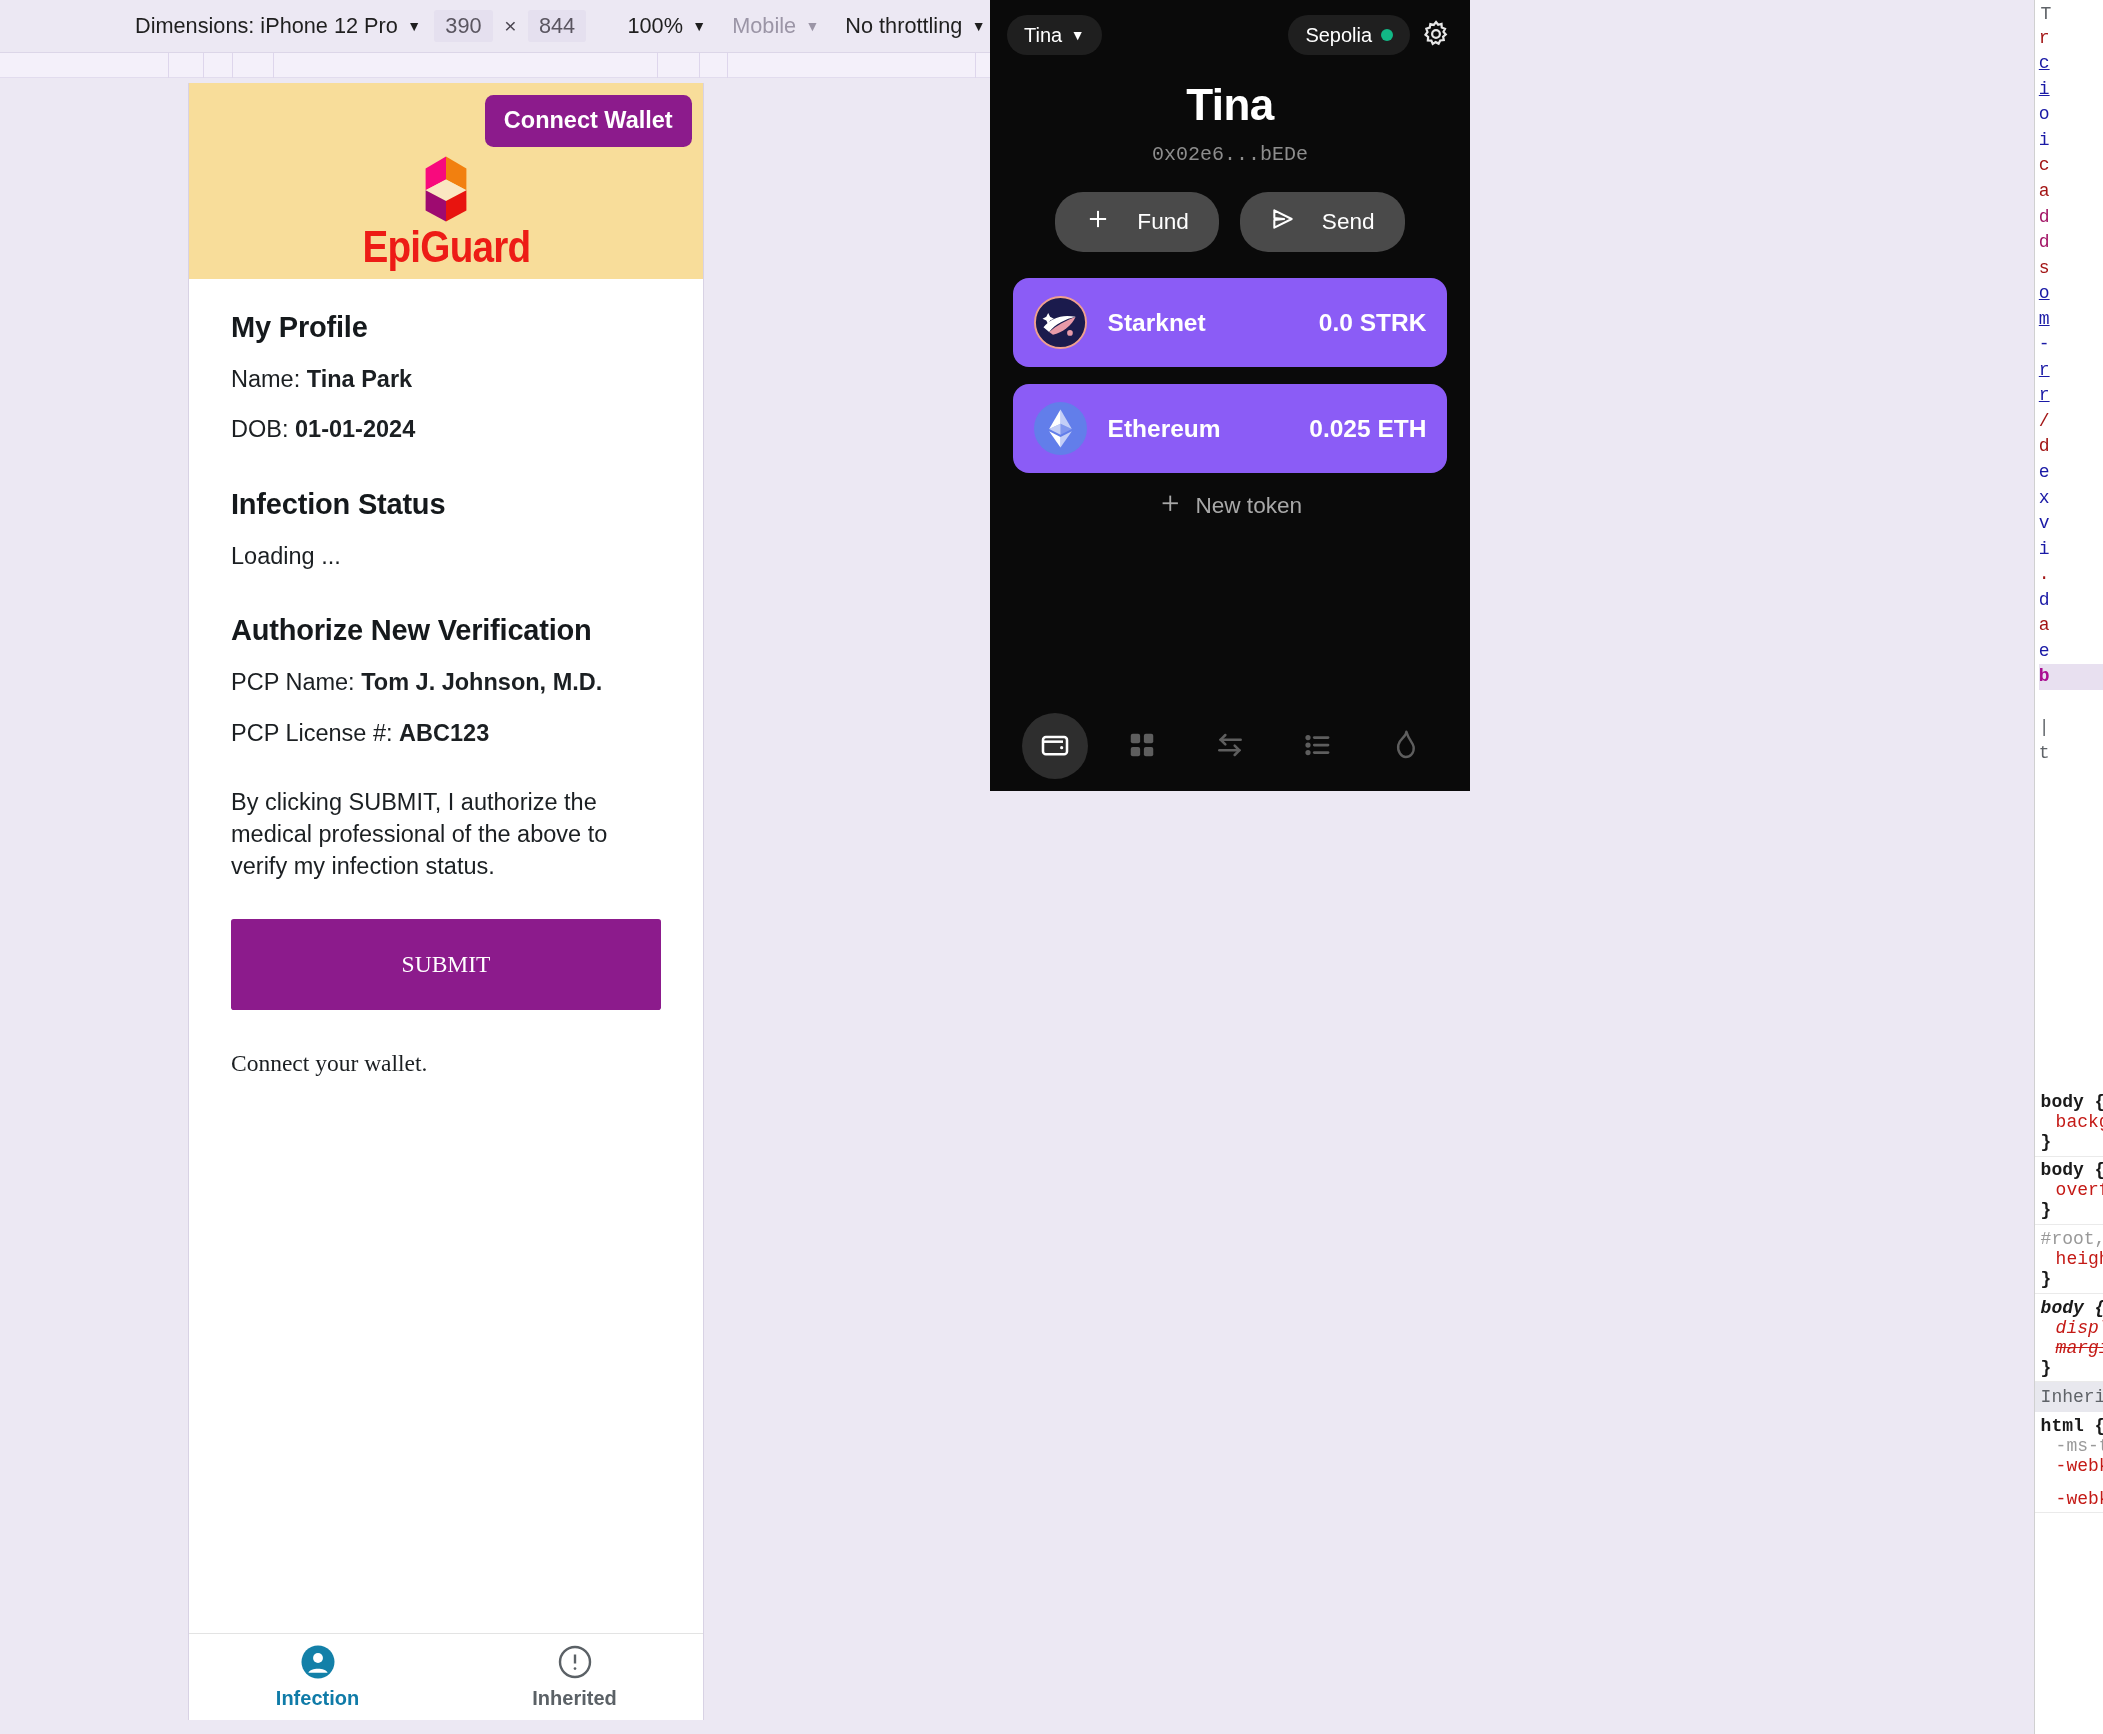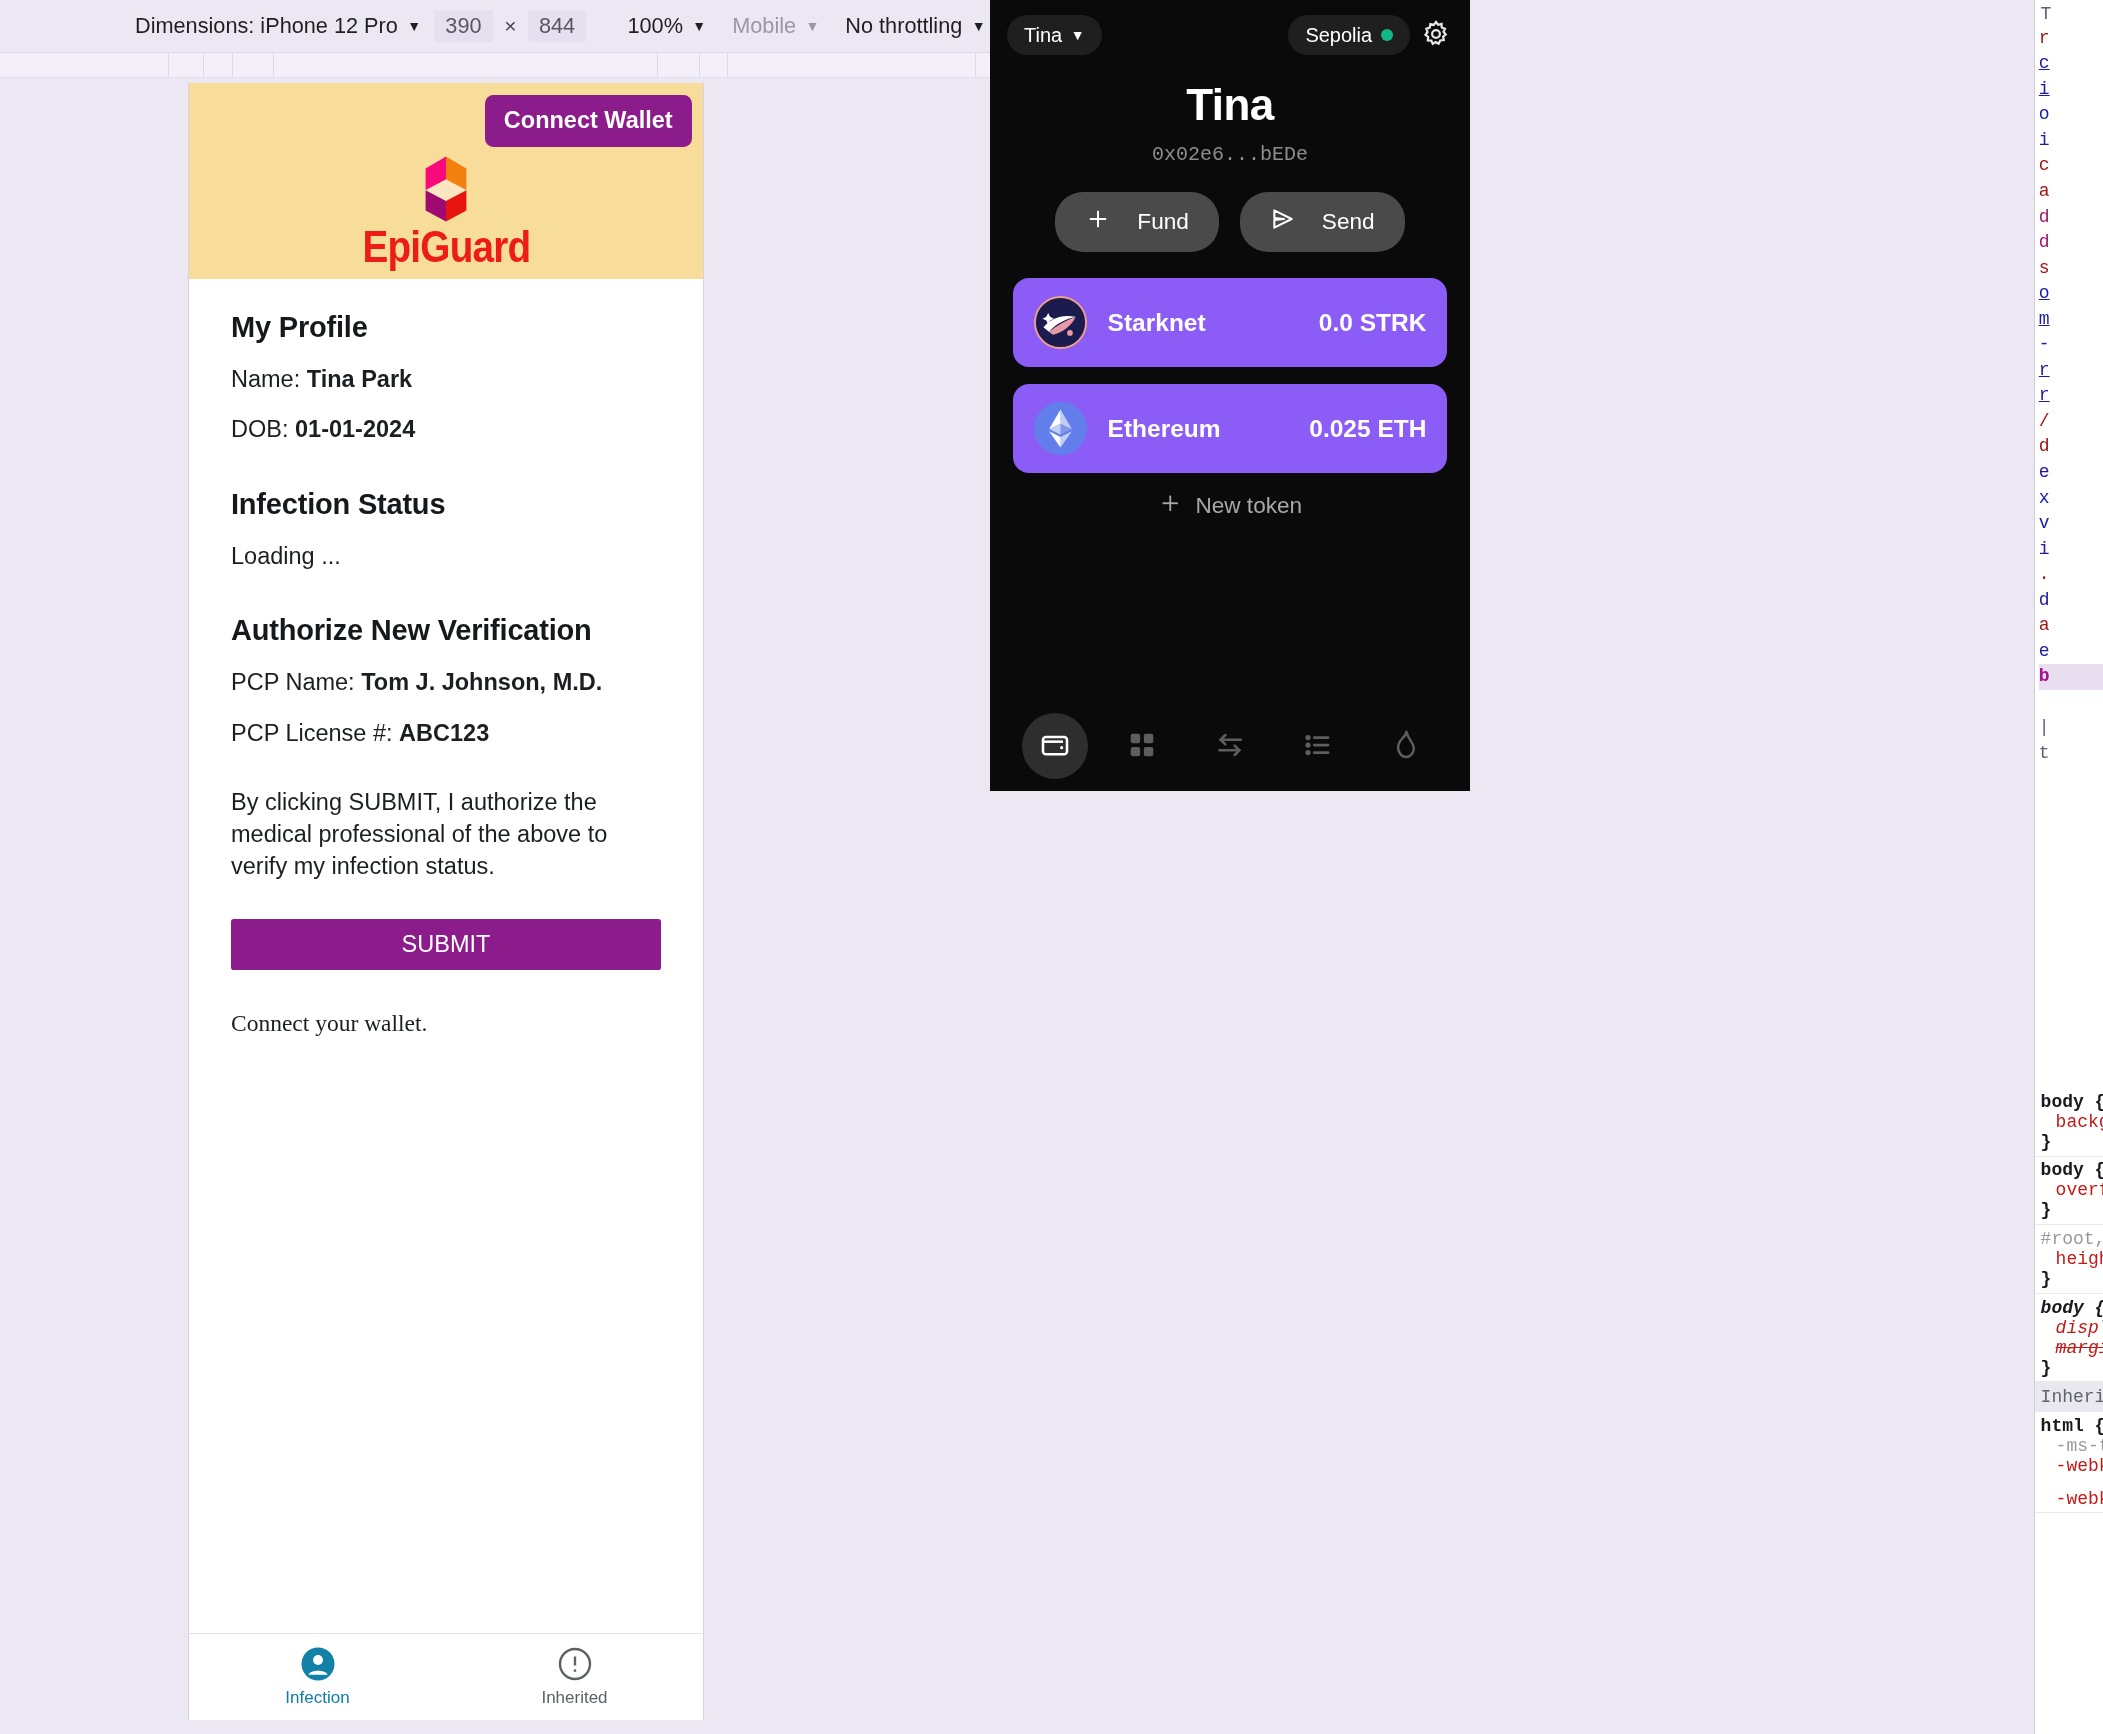--- a/index.html
+++ b/index.html
@@ -114,40 +114,40 @@
   .line b { font-weight: bold; }
   .para {
     font-size: 23.5px; color: #1b1f22; line-height: 1.37;
     margin: 38px 0 0 0;
   }
   .submit-btn {
     display: block; width: 100%;
     margin-top: 37px;
     background: #8c1b8c; color: #fff;
     font-size: 23.5px; border: none; border-radius: 2.8px;
-    padding: 12px 0; cursor: pointer;
-    font-family: Liberation Sans, sans-serif;
+    padding: 32px 0; cursor: pointer;
+    font-family: Liberation Serif, serif;
   }
   .connect-note {
     font-size: 23.5px; color: #1b1f22; margin-top: 40px; font-family: Liberation Serif, serif;
   }
 
   
   .tabbar {
     flex: 0 0 87px; height: 87px;
     border-top: 0.9px solid #e3e3e3;
     display: flex;
     background: #fff;
   }
   .tab {
     flex: 1; display: flex; flex-direction: column;
     align-items: center; justify-content: center; gap: 3.8px;
     cursor: pointer;
   }
-  .tab-label { font-size: 17px; }
+  .tab-label { font-size: 20px; font-weight: bold; }
   .tab.active .tab-label { color: #0f7ba8; }
   .tab.inactive .tab-label { color: #5b6166; }
 
   
   .wallet {
     position: absolute; left: 990px; top: 0;
     width: 480px; height: 791px;
     background: #0a0a0a;
     color: #fff;
     display: flex; flex-direction: column;

